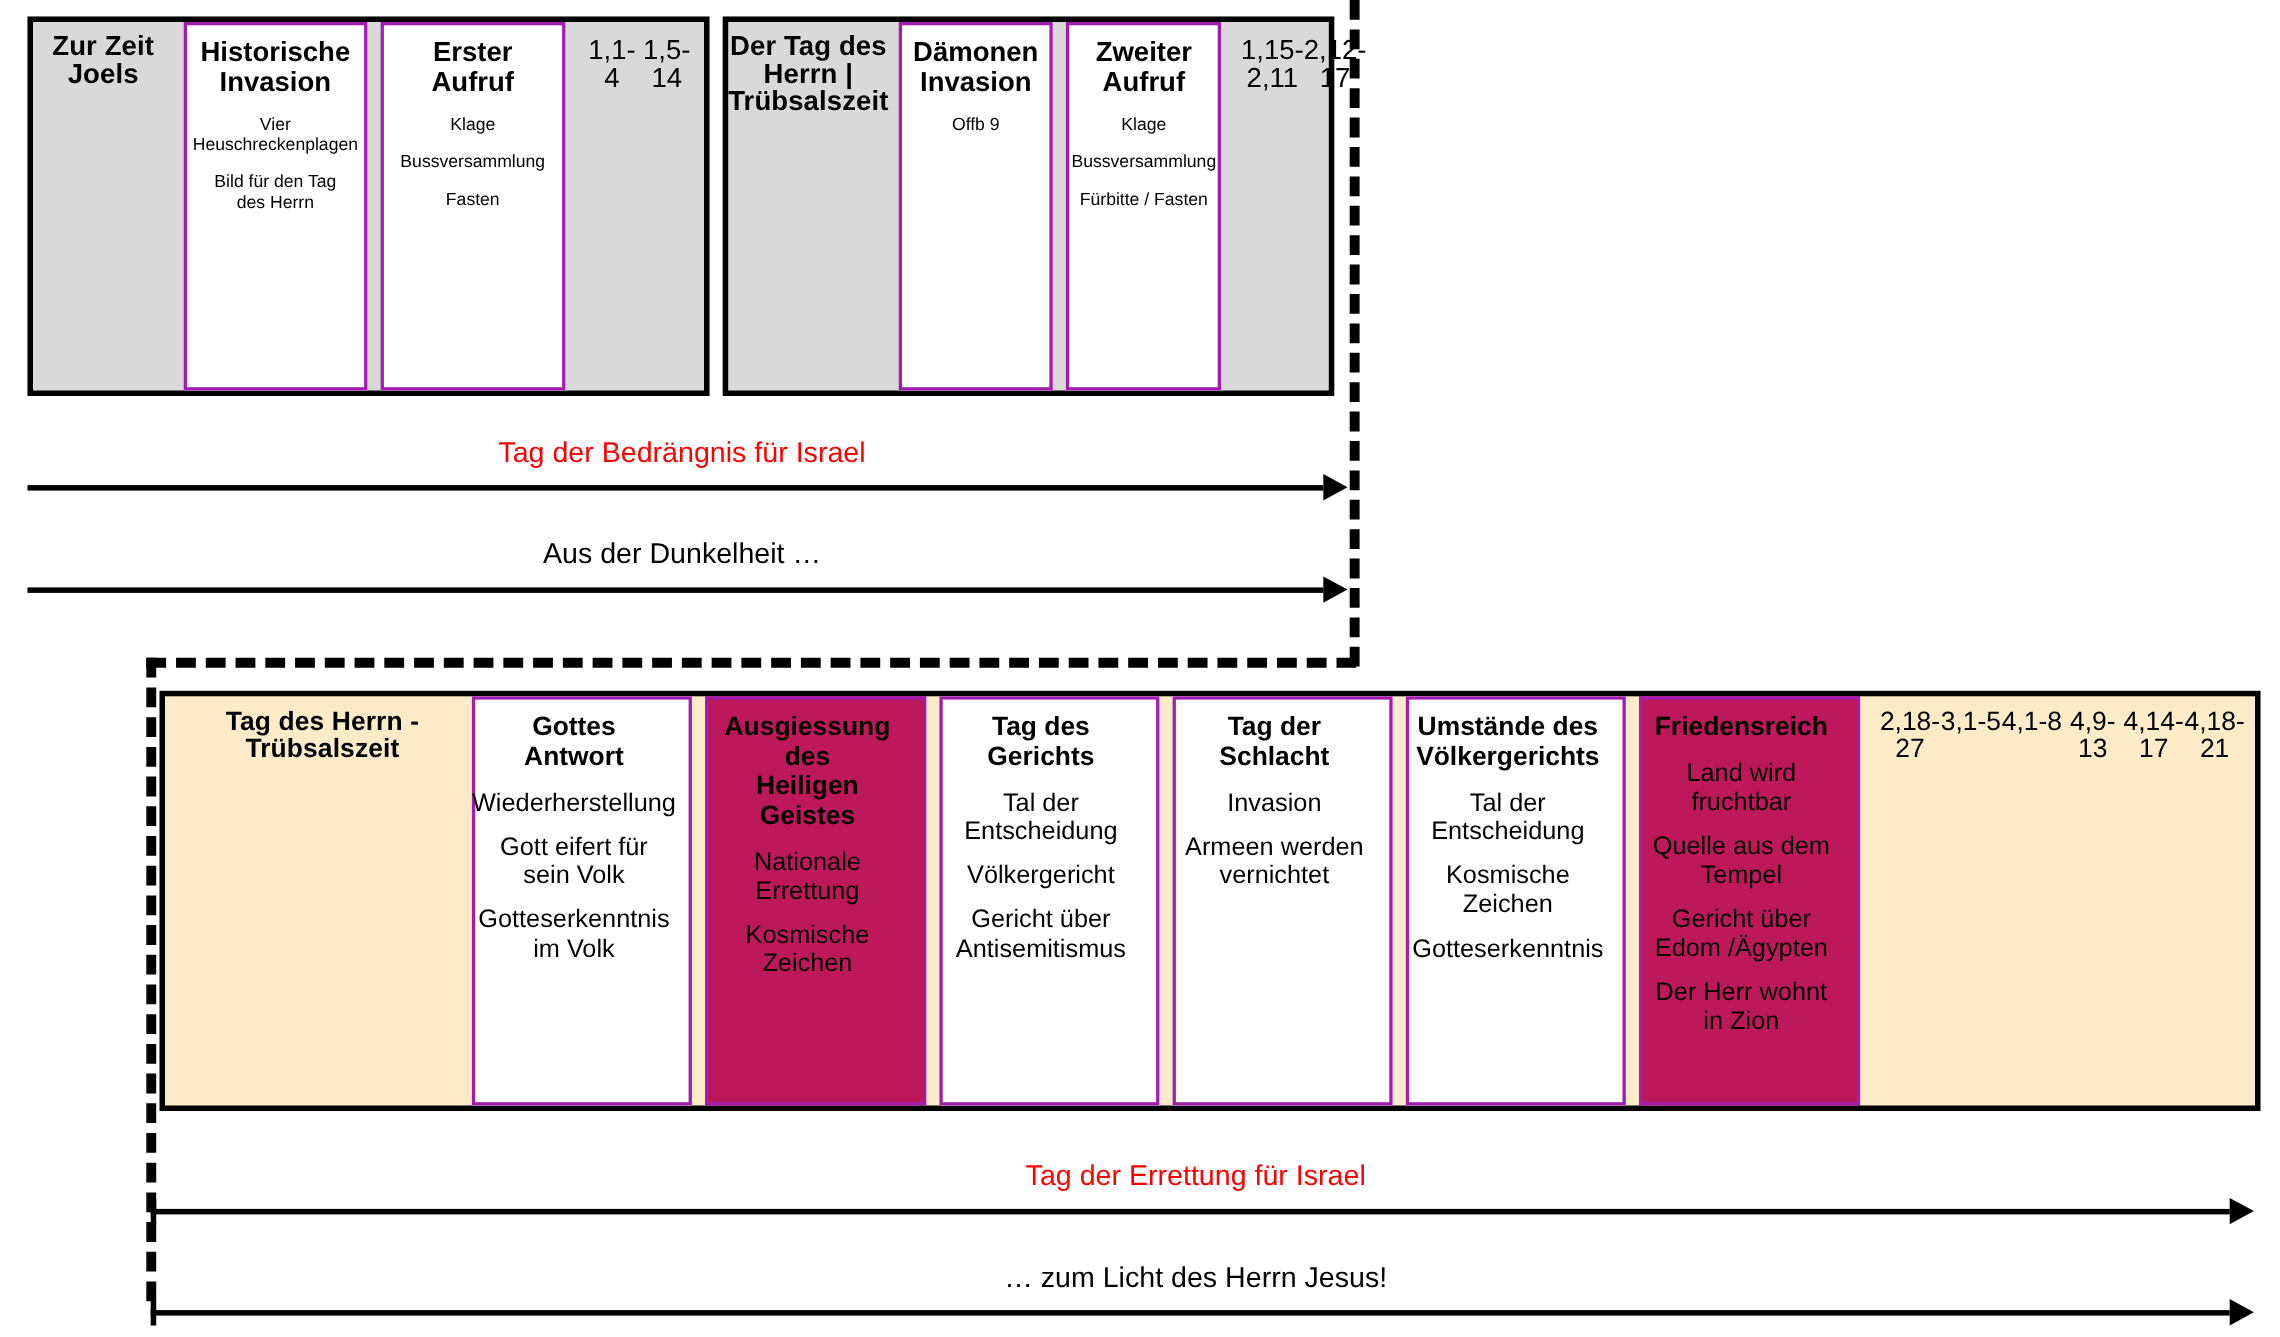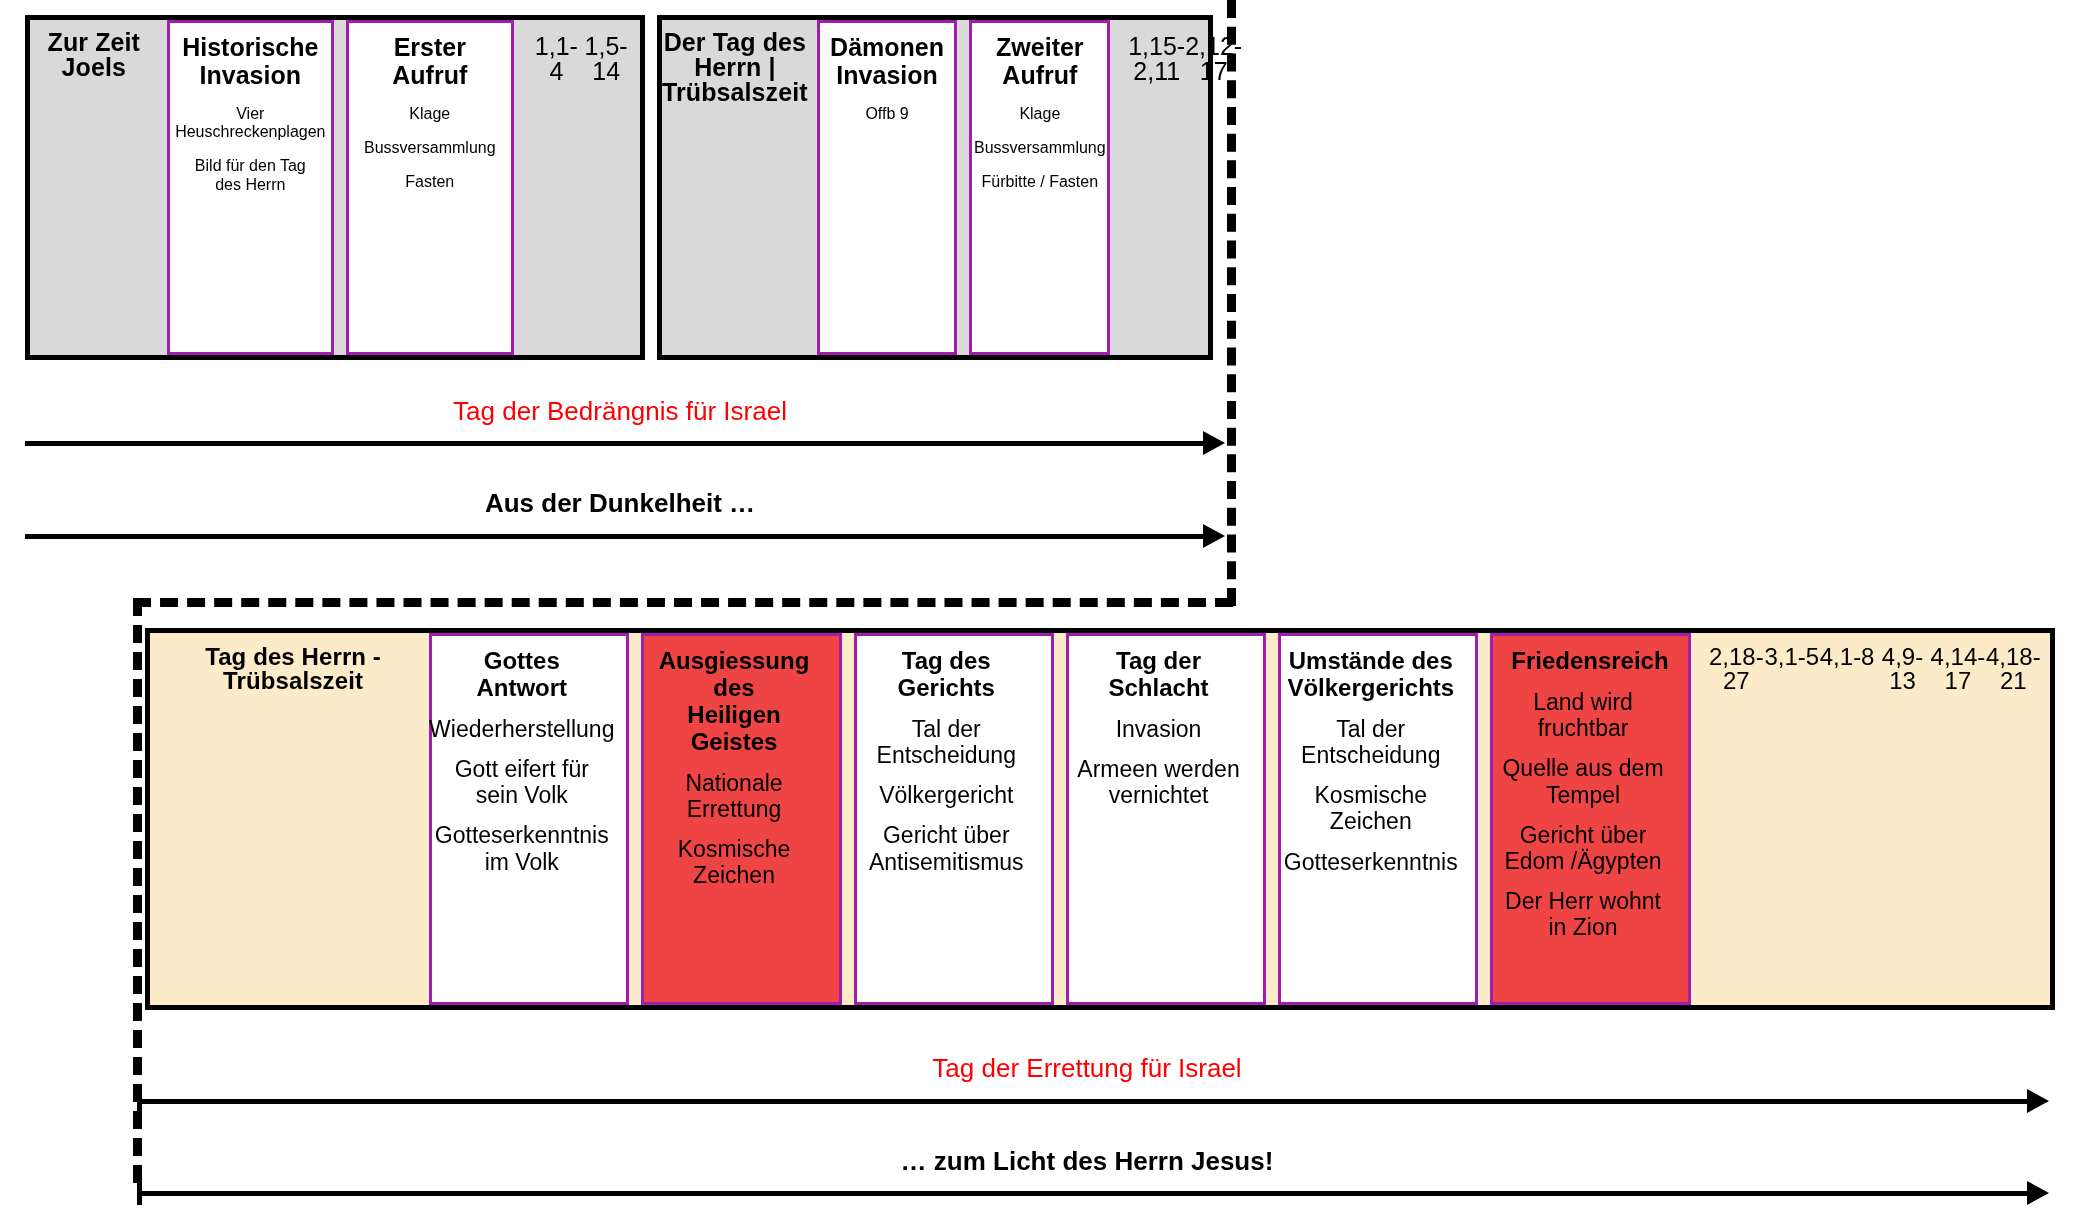--- a/index.html
+++ b/index.html
@@ -44,21 +44,21 @@
   .cardbox{
     flex:1 1 auto;
     border:3px solid #a21caf;
     background:#ffffff;
     box-sizing:border-box;
     display:flex;flex-direction:column;
     align-items:center;
     padding:10px 6px 8px 6px;
     text-align:center;
   }
-  .cardbox.yellow{background:#ef4444;align-items:flex-end;}
+  .cardbox.yellow{background:#be185d;}
   .card-head{
     font-weight:bold;
     font-size:25px;
     line-height:1.12;
     margin-bottom:16px;
     white-space:pre-line;
   }
   .card-line{
     font-size:16px;
     line-height:1.14;
@@ -95,21 +95,21 @@
     border-bottom:12px solid transparent;
     border-left:22px solid #000;
   }
   .arrow-tail{
     position:absolute;left:0;top:4px;width:5px;height:23px;background:#000;
   }
 
   .arrow-label{
     position:absolute;
     font-size:26px;
-    font-weight:bold;
+    font-weight:normal;
     text-align:center;
     line-height:1;
     white-space:nowrap;
   }
   .arrow-label.red{color:#ff0000;font-weight:normal;}
 
   
   .dash-v{
     position:absolute;
     border-left:9px dashed #000;

